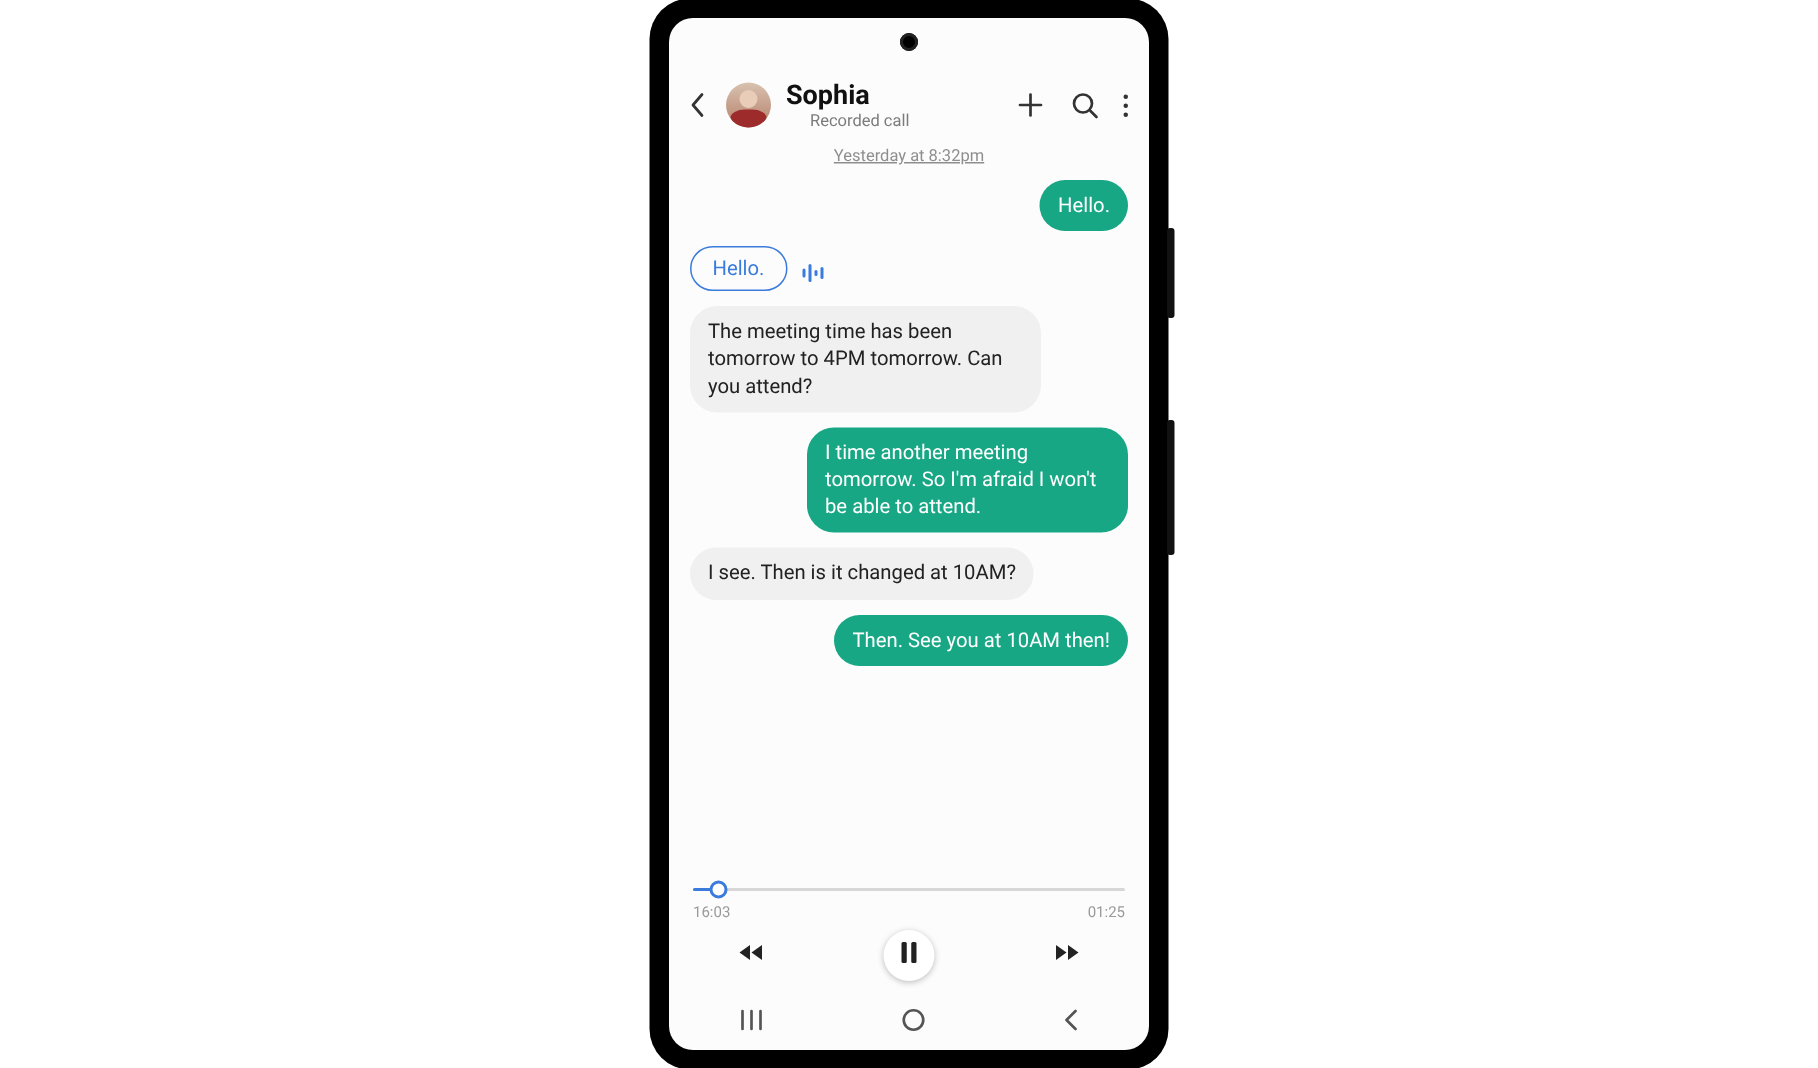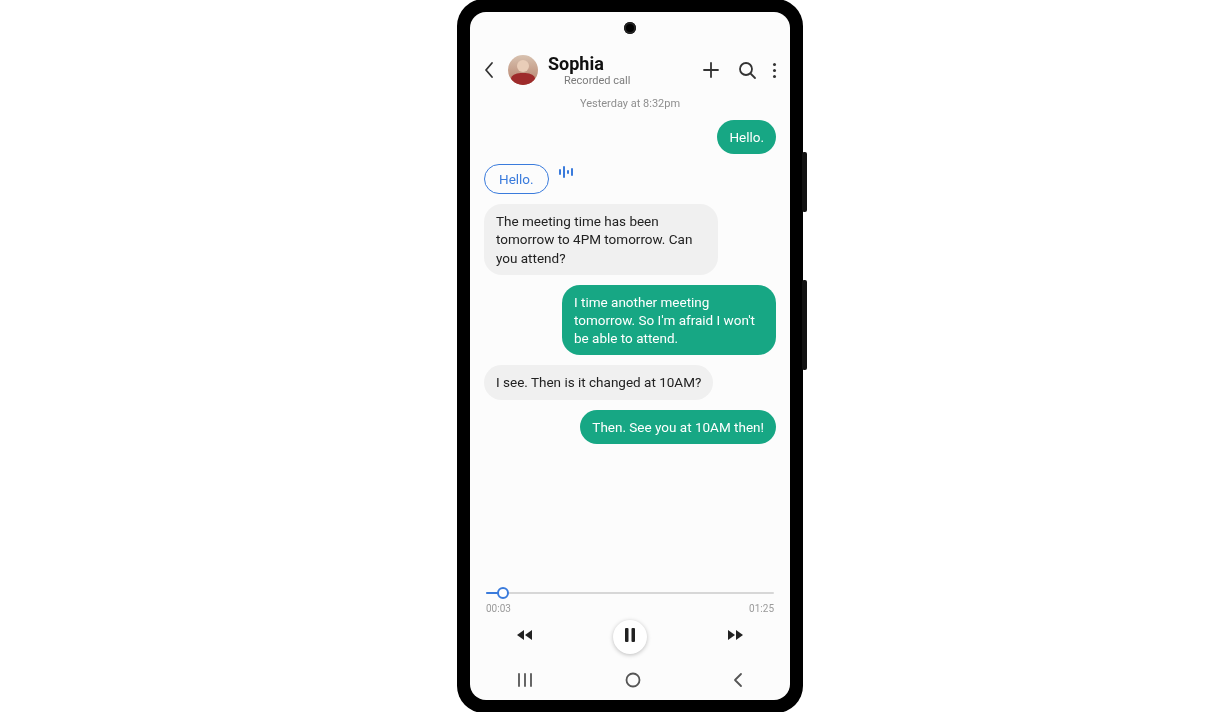--- a/index.html
+++ b/index.html
@@ -1,16 +1,16 @@
 <!DOCTYPE html>
 <html><head>
 <meta charset="utf-8">
 <style>
   html,body{margin:0;padding:0;background:#ffffff;font-family:-apple-system,BlinkMacSystemFont,"Segoe UI",Roboto,Helvetica,Arial,sans-serif;}
-  .canvas{width:996px;height:712px;position:relative;margin-left:24px;}
+  .canvas{width:996px;height:712px;position:relative;}
   .phone{
     position:absolute;
     left:434px; top:0px;
     width:344px; height:712px;
     background:#000;
     border-radius:26px;
     box-shadow:0 0 0 1px #000;
   }
   .phone::after{ 
     content:"";position:absolute;right:-5px;top:152px;width:5px;height:60px;background:#111;border-radius:2px;
@@ -36,23 +36,23 @@
   }
   .back{width:18px;height:18px;display:flex;align-items:center;justify-content:center;color:#333;}
   .avatar{width:30px;height:30px;border-radius:50%;background:linear-gradient(#d8c2b0,#b5806a);position:relative;overflow:hidden;}
   .avatar::after{content:"";position:absolute;bottom:-2px;left:3px;right:3px;height:14px;background:#9e2b2b;border-radius:40% 40% 0 0;}
   .avatar::before{content:"";position:absolute;top:5px;left:9px;width:12px;height:12px;border-radius:50%;background:#e9cdb8;}
   .title-block{flex:1;line-height:1.1;}
   .title-block .name{font-weight:700;font-size:18px;color:#111;}
   .title-block .sub{font-size:11px;color:#7b7b7b;margin-top:1px;padding-left:16px;}
   .hicons{display:flex;align-items:center;gap:16px;color:#333;}
   .hicons svg{display:block;}
-  .timestamp{ text-align:center;font-size:11px;color:#8e8e8e;margin:2px 0 10px;}
+  .timestamp{ text-align:center;font-size:11px;color:#8e8e8e;margin:2px 0 10px;text-decoration:underline;}
   .thread{flex:1;overflow:hidden;padding:0 14px;display:flex;flex-direction:column;gap:10px;}
-  .row{display:flex;gap:8px;align-items:flex-start;max-width:100%;}
+  .row{display:flex;gap:8px;align-items:flex-end;max-width:100%;}
   .row.right{justify-content:flex-end;}
   .bubble{padding:8px 12px;border-radius:18px;font-size:13.5px;line-height:1.35;max-width:210px;word-wrap:break-word;}
   .sent{background:#17a784;color:#fff;}
   .recv{background:#f0f0f0;color:#222;}
   .hello-pill{border:1.5px solid #3a7bdc;color:#3a7bdc;background:transparent;padding:6px 14px;border-radius:18px;font-size:13.5px;}
   .wave-icon{color:#3a7bdc;}
   .player{
     flex:0 0 auto;padding:4px 16px 6px;
   }
   .track{position:relative;height:20px;}
@@ -146,21 +146,21 @@
         </div>
       </div>
 
       <div class="player">
         <div class="track">
           <div class="bar"></div>
           <div class="fill" id="seek-fill" style="width: 6%;"></div>
           <div class="handle" id="seek-handle" style="left: 6%;"></div>
         </div>
         <div class="times">
-          <span>00:03</span>
+          <span>16:03</span>
           <span>01:25</span>
         </div>
         <div class="controls">
           <div class="ctrl fillcur">
             <svg width="20" height="16" viewBox="0 0 20 16">
                 <polygon points="9,8 16,3 16,13"></polygon>
                 <polygon points="1,8 8,3 8,13"></polygon>
               </svg>
           </div>
           <div class="play">

